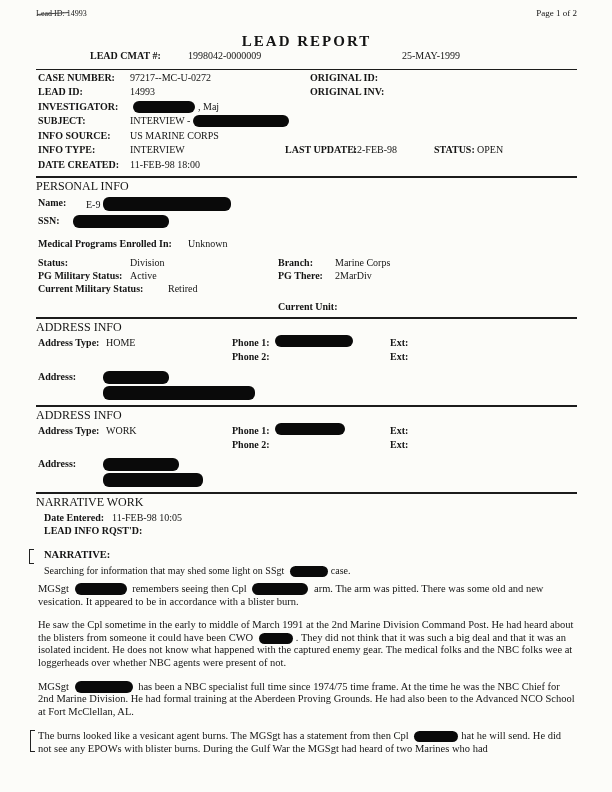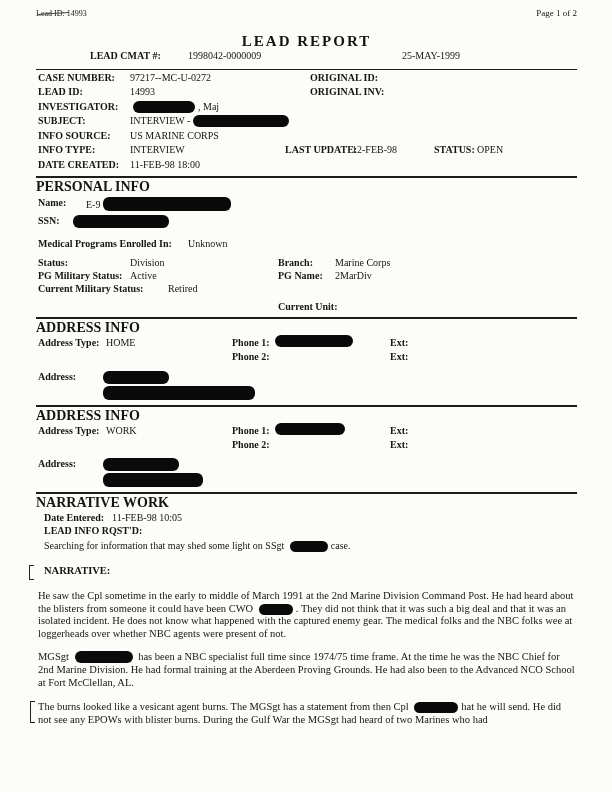--- a/index.html
+++ b/index.html
@@ -8,21 +8,21 @@
   .toprow{position:relative;height:12px;}
   .stamp{position:absolute;left:0;top:1px;font-size:8px;}
   .strike{position:absolute;left:1px;top:5px;width:32px;height:1px;background:#444;transform:rotate(-4deg);}
   .pageno{position:absolute;right:0;top:0;font-size:9px;}
   h1.title{margin:13px 0 0 0;text-align:center;font-size:15px;letter-spacing:2px;font-weight:bold;}
   .row{position:relative;font-size:10px;height:14.5px;}
   .a{position:absolute;top:0;white-space:nowrap;}
   .b{font-weight:bold;}
   .rule{border:none;border-top:2px solid #1c1c1c;margin:0;height:0;}
   .rule.thin{border-top-width:1.5px;}
-  .sect{font-size:14px;font-weight:bold;margin-top:2px;line-height:13px;}
+  .sect{font-size:12px;font-weight:normal;margin-top:2px;line-height:13px;}
   .redact{display:inline-block;background:#0a0a0a;border-radius:6px;vertical-align:-3px;margin:0 3px;}
   .para{font-size:10.5px;line-height:12.6px;margin:0 0 0 2px;}
   .pwrap{position:relative;}
   .bracket{position:absolute;border-left:1.6px solid #222;border-top:1.6px solid #222;border-bottom:1.6px solid #222;width:4px;}
 </style>
 </head>
 <body>
 
 <div class="page">
 
@@ -95,21 +95,21 @@
   </div>
   <div class="row" style="margin-top:6px;height:13px">
     <span class="a b" style="left:2px">Status:</span>
     <span class="a" style="left:94px">Division</span>
     <span class="a b" style="left:242px">Branch:</span>
     <span class="a" style="left:299px">Marine Corps</span>
   </div>
   <div class="row" style="height:13px">
     <span class="a b" style="left:2px">PG Military Status:</span>
     <span class="a" style="left:94px">Active</span>
-    <span class="a b" style="left:242px">PG Name:</span>
+    <span class="a b" style="left:242px">PG There:</span>
     <span class="a" style="left:299px">2MarDiv</span>
   </div>
   <div class="row" style="height:13px">
     <span class="a b" style="left:2px">Current Military Status:</span>
     <span class="a" style="left:132px">Retired</span>
   </div>
   <div class="row" style="margin-top:5px;height:12px">
     <span class="a b" style="left:242px">Current Unit:</span>
   </div>
 
@@ -163,29 +163,30 @@
 
   <div class="sect">NARRATIVE WORK</div>
 
   <div class="row" style="margin-top:3px;height:13px">
     <span class="a b" style="left:8px">Date Entered:</span>
     <span class="a" style="left:76px">11-FEB-98 10:05</span>
   </div>
   <div class="row" style="height:13px">
     <span class="a b" style="left:8px">LEAD INFO RQST'D:</span>
   </div>
-  <div class="row" style="margin-top:2px;height:14px">
-    <span class="a" style="left:8px">Searching for information that may shed some light on SSgt <span class="redact" style="width: 38px; height: 11px; background: rgb(10, 10, 10);"></span>case.</span>
-  </div>
-
   <div class="row" style="margin-top:11px;height:14px">
     <span class="bracket" style="left:-7px;top:0;height:13px"></span>
     <span class="a b" style="left:8px;font-size:10.5px">NARRATIVE:</span>
   </div>
 
+  <div class="row" style="margin-top:2px;height:14px">
+    <span class="a" style="left:8px">Searching for information that may shed some light on SSgt <span class="redact" style="width: 38px; height: 11px; background: rgb(10, 10, 10);"></span>case.</span>
+  </div>
+
+  <p class="para" style="margin-top:4px">MGSgt <span class="redact" style="width: 52px; height: 12px; background: rgb(10, 10, 10);"></span> remembers seeing then Cpl <span class="redact" style="width: 56px; height: 12px; background: rgb(10, 10, 10);"></span> arm. The arm was pitted. There was some old and new vesication. It appeared to be in accordance with a blister burn.</p>
   <p class="para" style="margin-top:11px">He saw the Cpl sometime in the early to middle of March 1991 at the 2nd Marine Division Command Post. He had heard about the blisters from someone it could have been CWO <span class="redact" style="width: 34px; height: 11px; background: rgb(10, 10, 10);"></span>. They did not think that it was such a big deal and that it was an isolated incident. He does not know what happened with the captured enemy gear. The medical folks and the NBC folks wee at loggerheads over whether NBC agents were present of not.</p>
   <p class="para" style="margin-top:11px">MGSgt <span class="redact" style="width: 58px; height: 12px; background: rgb(10, 10, 10);"></span> has been a NBC specialist full time since 1974/75 time frame. At the time he was the NBC Chief for 2nd Marine Division. He had formal training at the Aberdeen Proving Grounds. He had also been to the Advanced NCO School at Fort McClellan, AL.</p>
 
   <div class="pwrap" style="margin-top:12px">
     <span class="bracket" style="left:-6px;top:0;height:20px"></span>
     <p class="para">The burns looked like a vesicant agent burns. The MGSgt has a statement from then Cpl <span class="redact" style="width: 44px; height: 11px; background: rgb(10, 10, 10);"></span>hat he will send. He did not see any EPOWs with blister burns. During the Gulf War the MGSgt had heard of two Marines who had</p>
   </div>
 
 </div>
 

